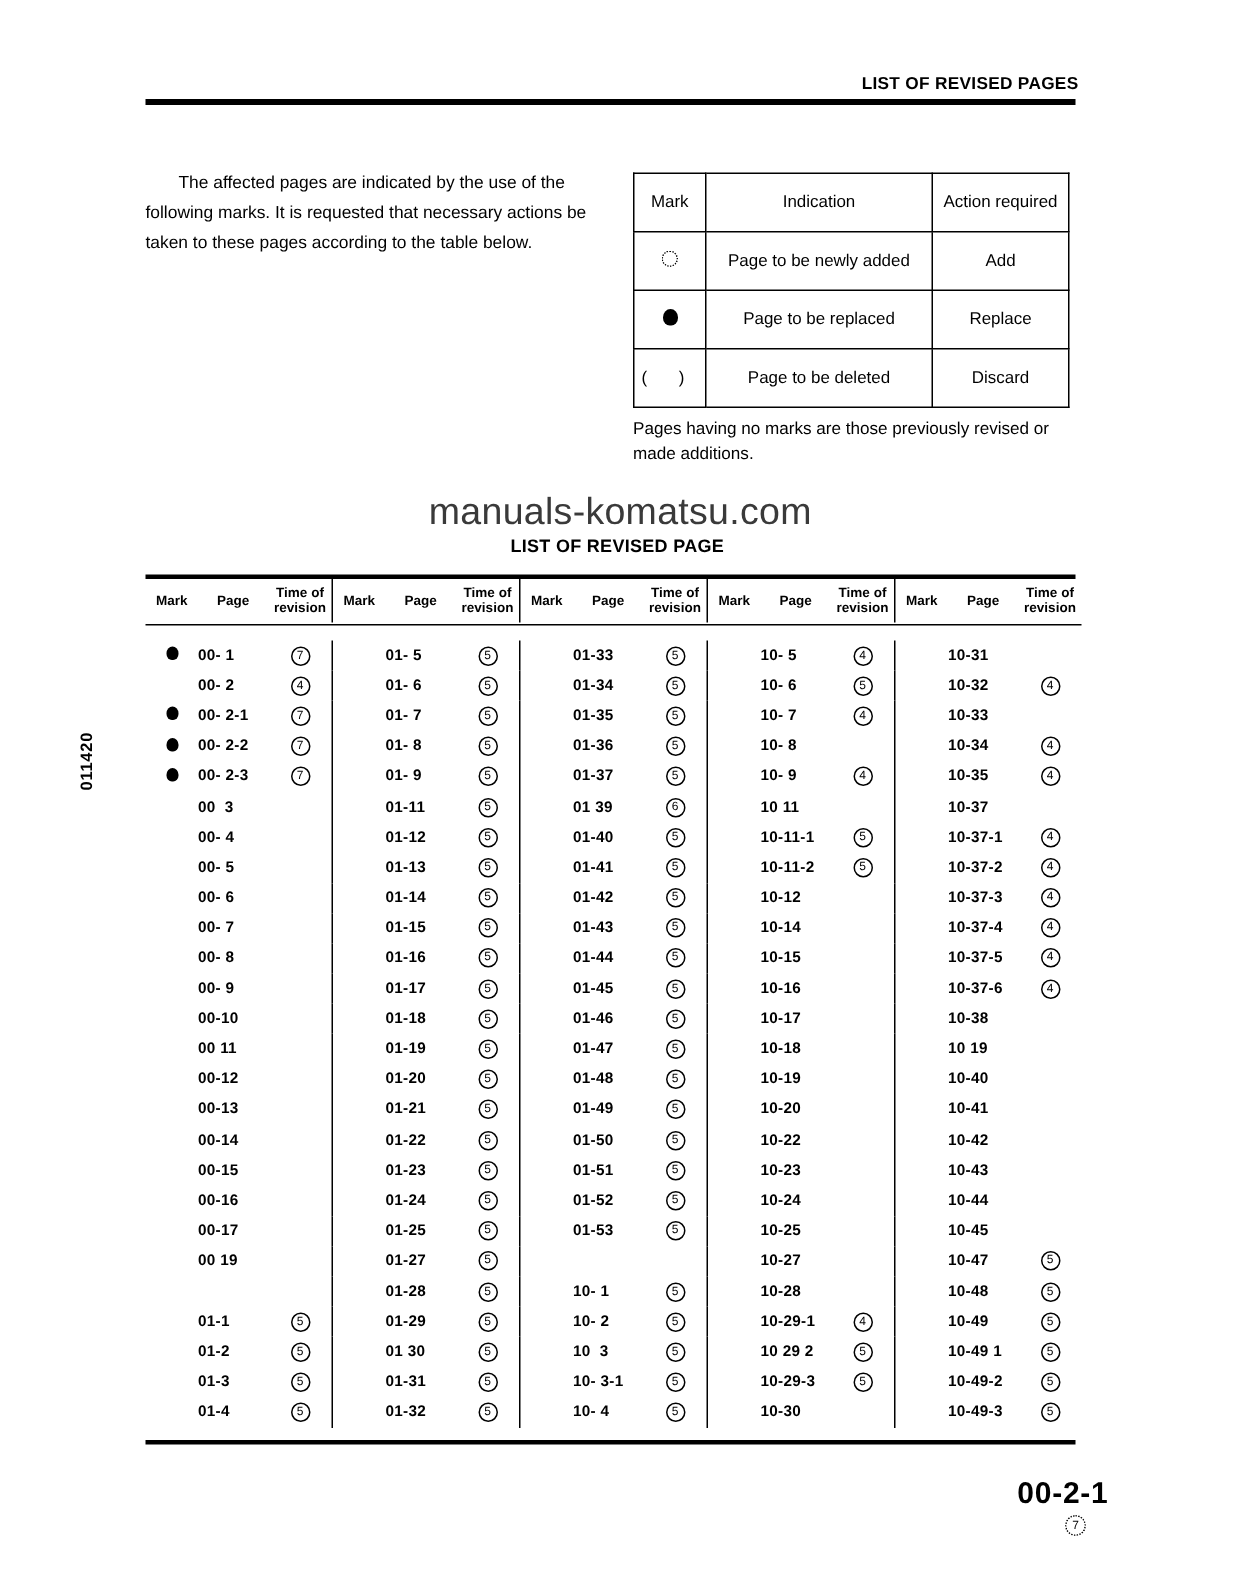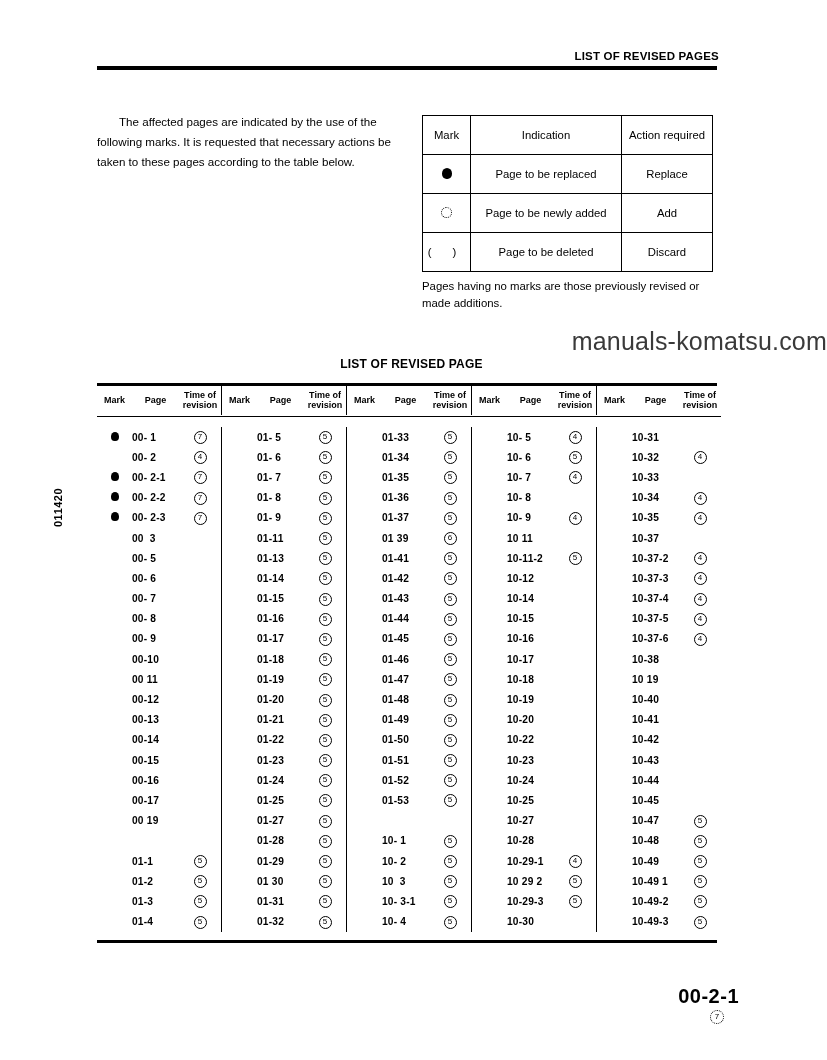--- a/index.html
+++ b/index.html
@@ -104,21 +104,21 @@
     font-size: 11.4px;
     line-height: 17px;
   }
 
   
   #watermark {
     position: absolute;
     left: 0;
     top: 327px;
     width: 827px;
-    text-align: right;
+    text-align: center;
     font-size: 25px;
     color: #3a3a3a;
     letter-spacing: 0.2px;
   }
 
   
   #main-table-title {
     position: absolute;
     left: 0;
     top: 357px;
@@ -226,28 +226,28 @@
 <table id="legend-table">
   <thead>
     <tr>
       <th class="c-mark">Mark</th>
       <th class="c-ind">Indication</th>
       <th class="c-act">Action required</th>
     </tr>
   </thead>
   <tbody>
     <tr>
+      <td><span class="glyph-open"></span></td>
+      <td>Page to be newly added</td>
+      <td>Add</td>
+    </tr>
+    <tr>
       <td><span class="glyph-filled"></span></td>
       <td>Page to be replaced</td>
       <td>Replace</td>
-    </tr>
-    <tr>
-      <td><span class="glyph-open"></span></td>
-      <td>Page to be newly added</td>
-      <td>Add</td>
     </tr>
     <tr>
       <td class="glyph-paren">(   )</td>
       <td>Page to be deleted</td>
       <td>Discard</td>
     </tr>
   </tbody>
 </table>
 
 <div id="legend-note">Pages having no marks are those previously revised or made additions.</div>
@@ -382,20 +382,37 @@
           <td class="cell-rev"><span class="circled">6</span></td>
           <td class="cell-mark grp-sep"></td>
           <td class="cell-page">10 11</td>
           <td class="cell-rev"></td>
           <td class="cell-mark grp-sep"></td>
           <td class="cell-page">10-37</td>
           <td class="cell-rev"></td>
         </tr>
         <tr>
           <td class="cell-mark"></td>
+          <td class="cell-page">00- 4</td>
+          <td class="cell-rev"></td>
+          <td class="cell-mark grp-sep"></td>
+          <td class="cell-page">01-12</td>
+          <td class="cell-rev"><span class="circled">5</span></td>
+          <td class="cell-mark grp-sep"></td>
+          <td class="cell-page">01-40</td>
+          <td class="cell-rev"><span class="circled">5</span></td>
+          <td class="cell-mark grp-sep"></td>
+          <td class="cell-page">10-11-1</td>
+          <td class="cell-rev"><span class="circled">5</span></td>
+          <td class="cell-mark grp-sep"></td>
+          <td class="cell-page">10-37-1</td>
+          <td class="cell-rev"><span class="circled">4</span></td>
+        </tr>
+        <tr>
+          <td class="cell-mark"></td>
           <td class="cell-page">00- 5</td>
           <td class="cell-rev"></td>
           <td class="cell-mark grp-sep"></td>
           <td class="cell-page">01-13</td>
           <td class="cell-rev"><span class="circled">5</span></td>
           <td class="cell-mark grp-sep"></td>
           <td class="cell-page">01-41</td>
           <td class="cell-rev"><span class="circled">5</span></td>
           <td class="cell-mark grp-sep"></td>
           <td class="cell-page">10-11-2</td>

